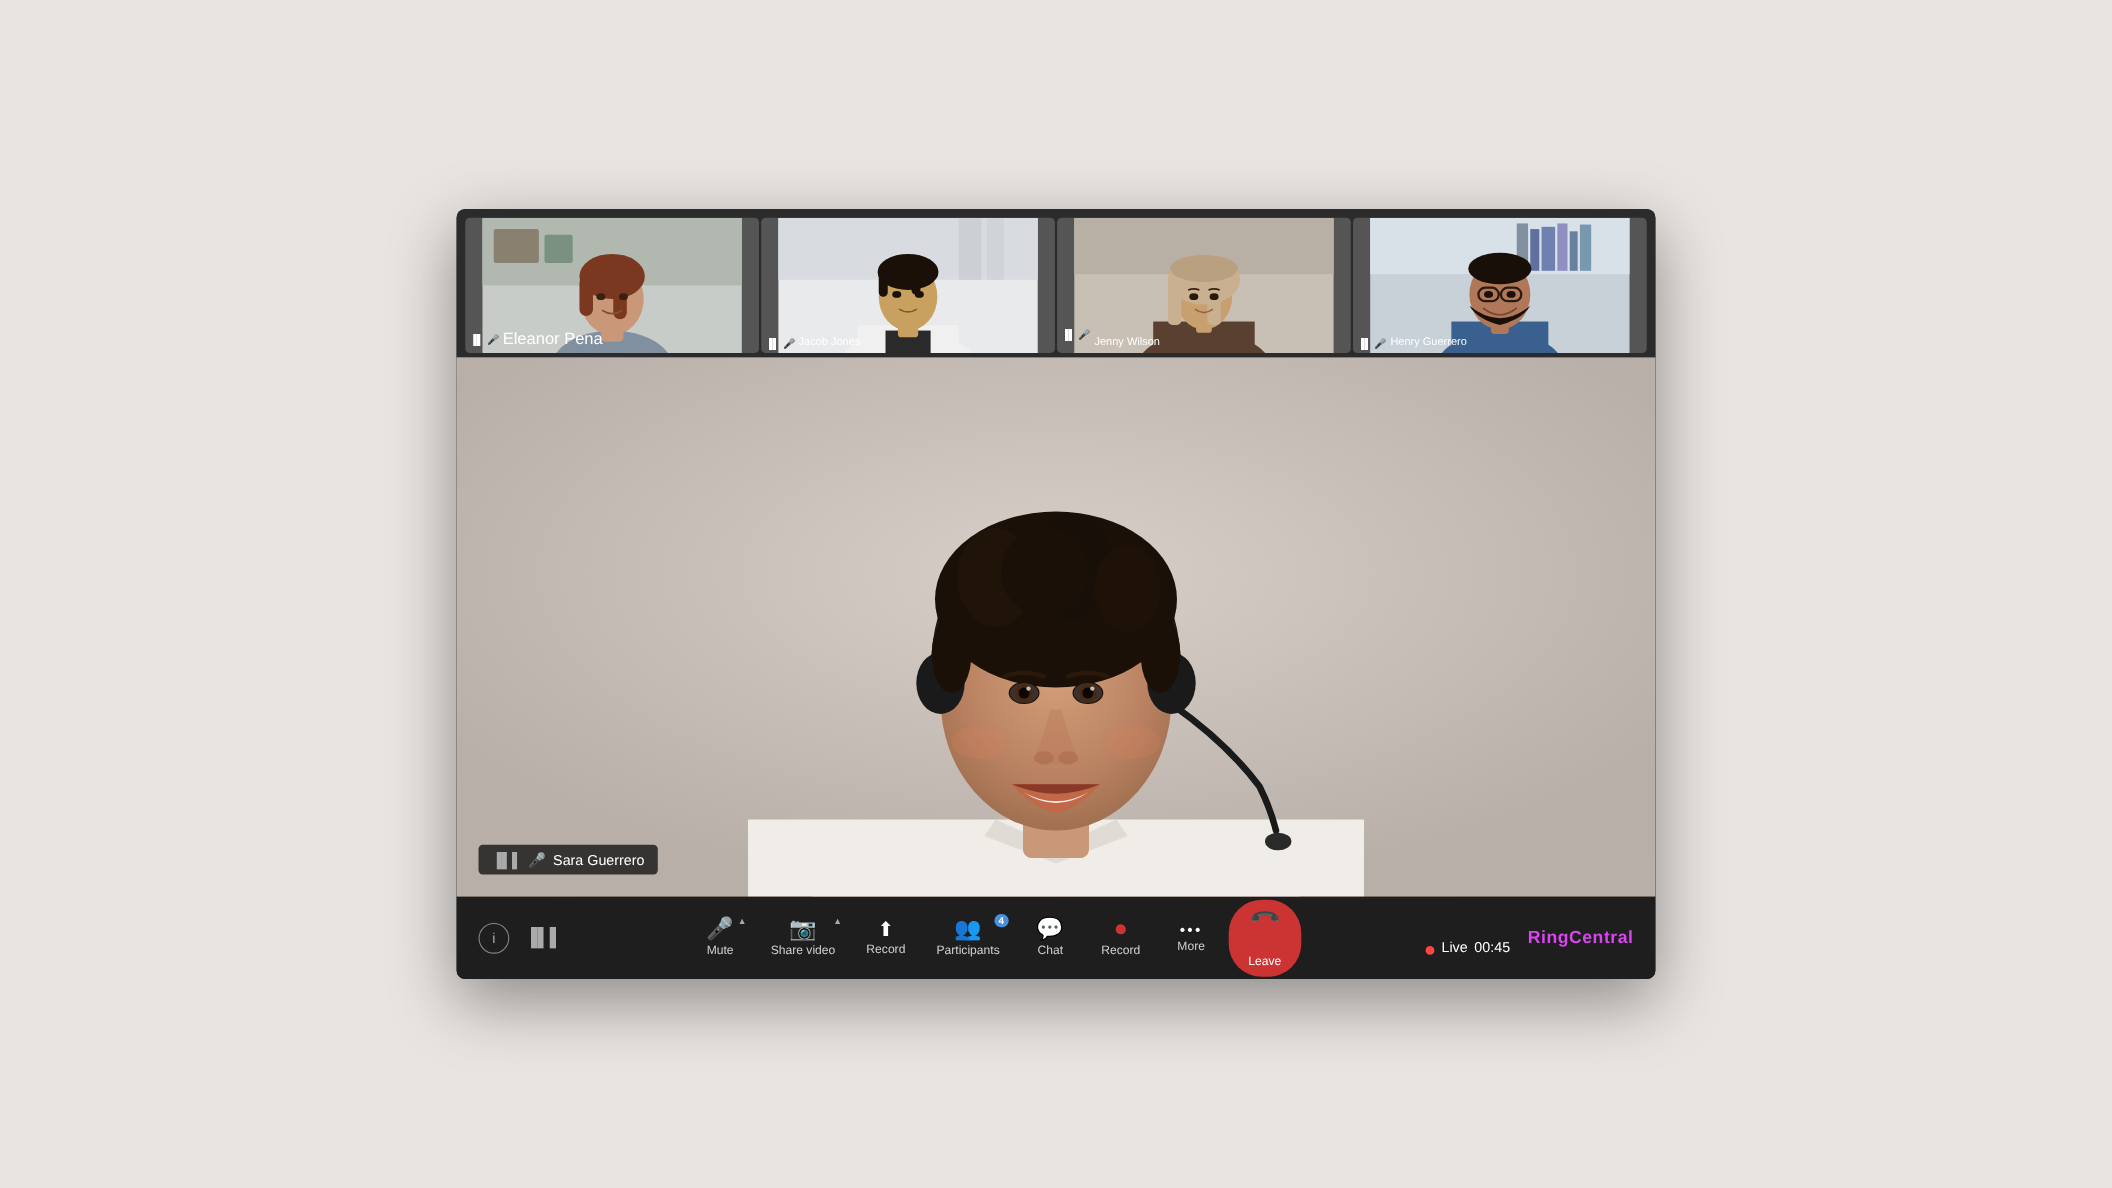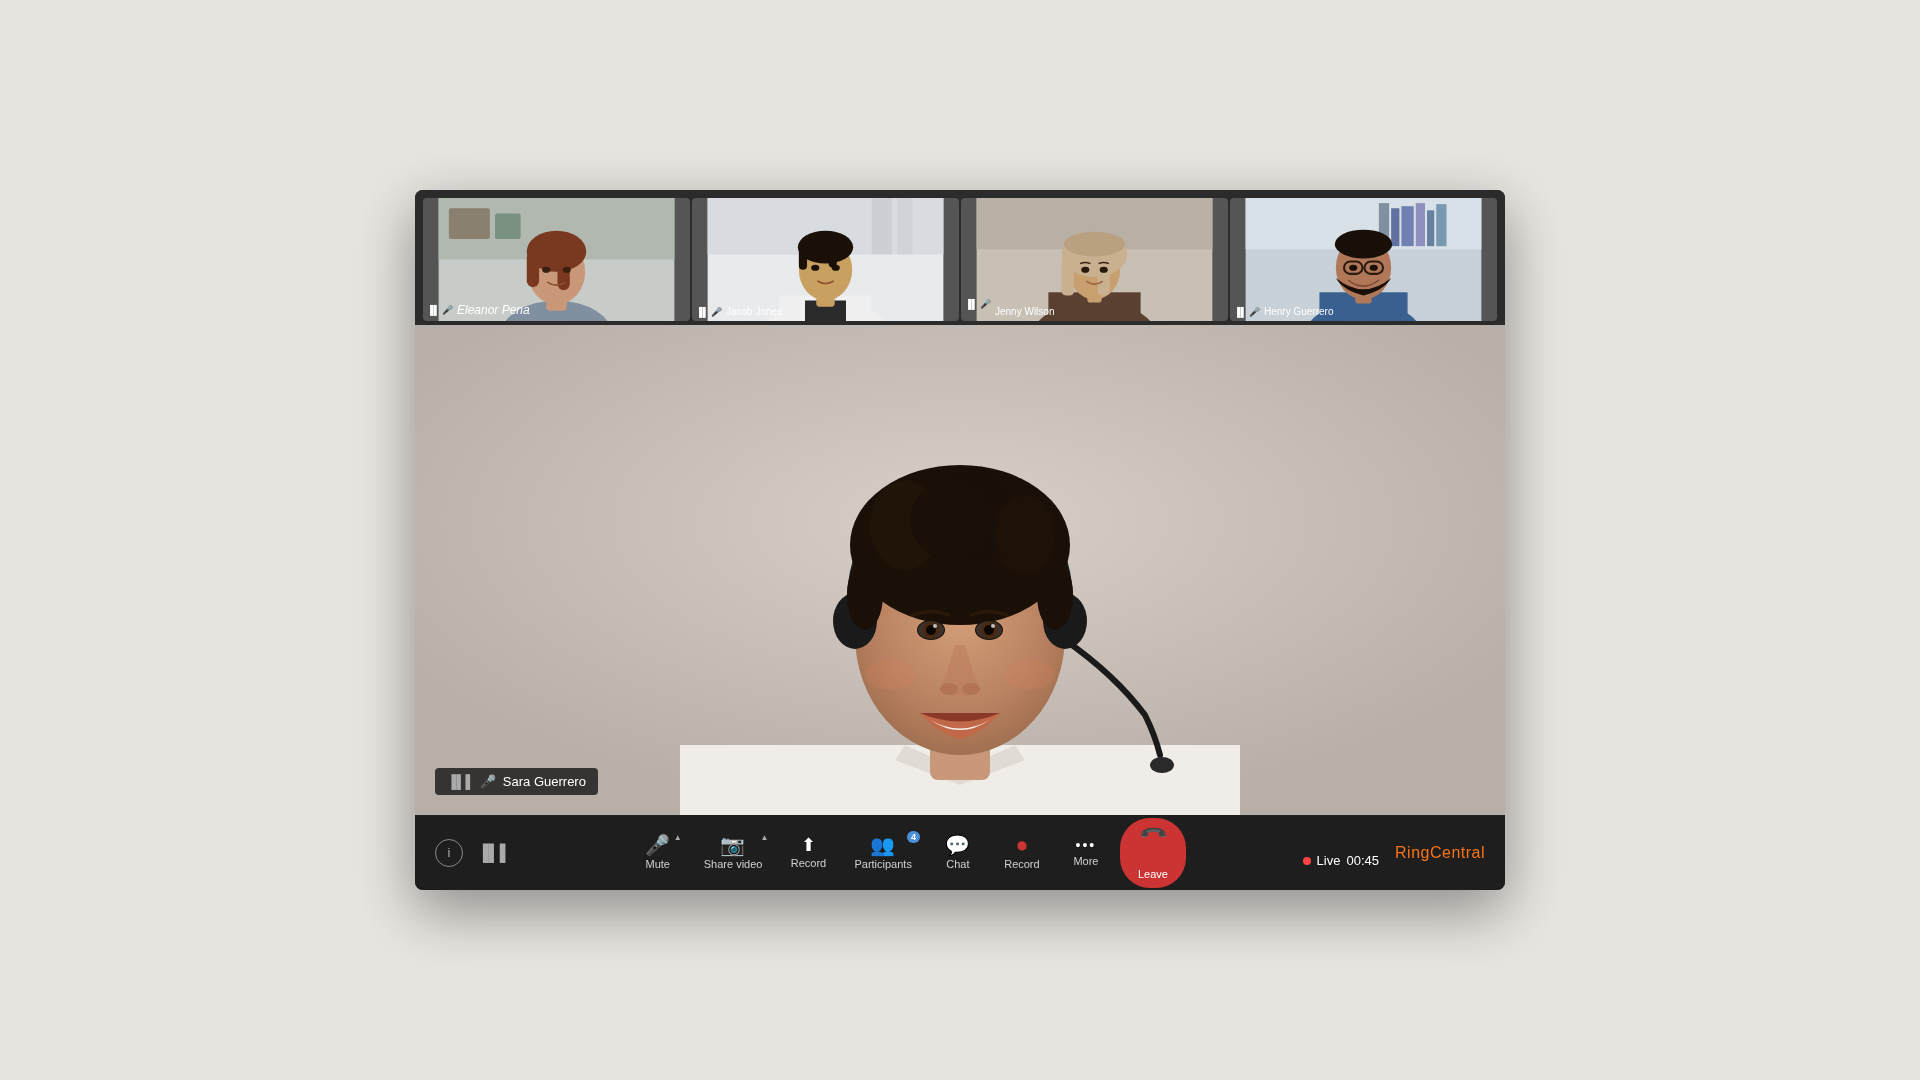--- a/index.html
+++ b/index.html
@@ -129,37 +129,37 @@
     }
 
     .leave-btn {
       background: #cc3333;
       border-radius: 30px;
       padding: 8px 18px;
     }
 
     .live-indicator {
       display: flex;
-      align-items: center;
+      align-items: flex-end;
       gap: 6px;
       color: white;
       font-size: 13px;
       margin-top: 16px;
     }
     .live-dot {
       width: 8px;
       height: 8px;
       background: #ff4444;
       border-radius: 50%;
     }
 
     .brand-logo {
-      color: #f97316;
+      color: #d946ef;
       font-size: 16px;
-      font-weight: 400;
+      font-weight: 700;
       letter-spacing: 0.5px;
     }
 
     .info-icon-btn {
       width: 28px;
       height: 28px;
       border-radius: 50%;
       border: 1.5px solid #888;
       display: flex;
       align-items: center;
@@ -220,21 +220,21 @@
         <rect x="116" y="52" width="12" height="38" fill="#7a3820" rx="6"></rect>
 
         <ellipse cx="105" cy="70" rx="4" ry="3" fill="#3a2010"></ellipse>
         <ellipse cx="125" cy="70" rx="4" ry="3" fill="#3a2010"></ellipse>
 
         <path d="M106 82 Q115 88 124 82" stroke="#8a5030" stroke-width="1.5" fill="none"></path>
       </svg>
       <div class="participant-label">
         <span style="font-size:9px;">▐▌</span>
         <span style="font-size:9px;">🎤</span>
-        <span style="font-size:12px;font-style:italic;">Eleanor Pena</span>
+        <span style="font-size:15px;">Eleanor Pena</span>
       </div>
     </div>
 
     <div class="participant-tile">
       <svg class="thumb-svg" viewBox="0 0 230 120" xmlns="http://www.w3.org/2000/svg">
 
         <rect width="230" height="120" fill="#e8eaec"></rect>
         <rect width="230" height="55" fill="#d8dce0"></rect>
 
         <rect x="160" y="0" width="20" height="55" fill="#ccd0d4"></rect>

